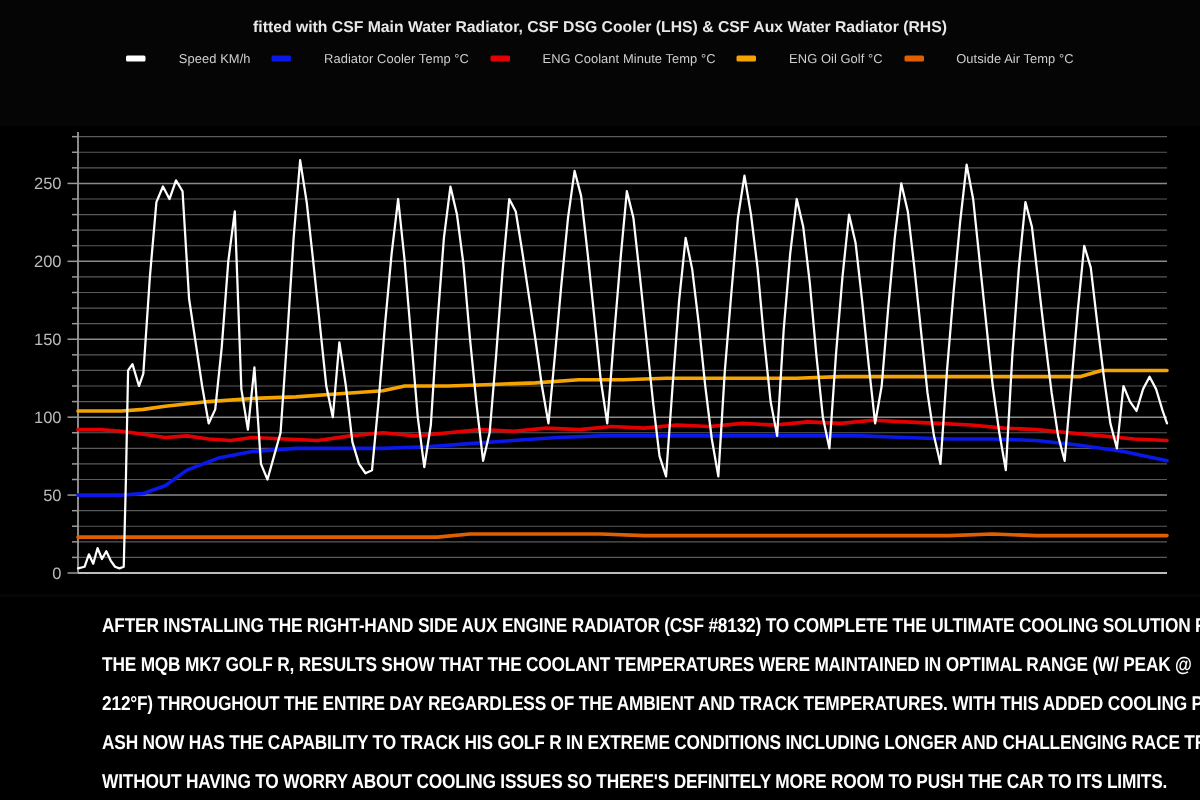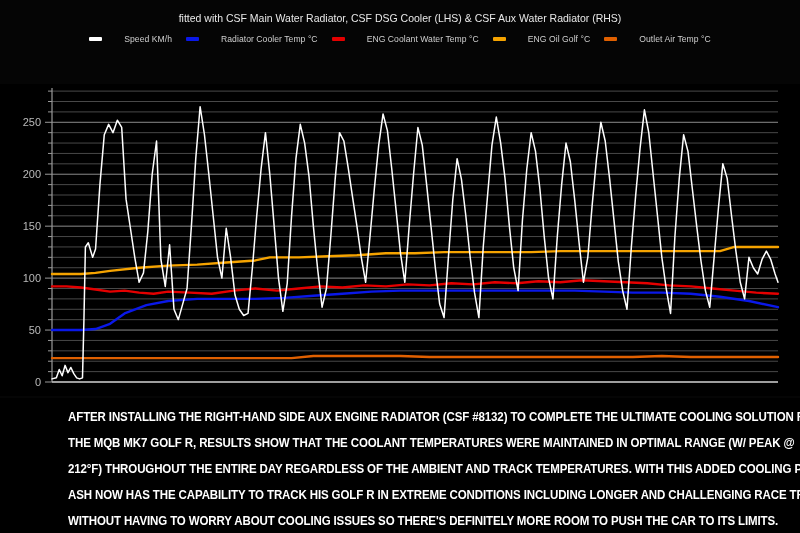--- a/index.html
+++ b/index.html
@@ -30,21 +30,21 @@
   }
   .chart-title {
     font-size: 15.5px;
     font-weight: 400;
     letter-spacing: 0.1px;
     color: #f2f2f2;
     line-height: 20px;
   }
   .chart-subtitle {
     font-size: 10.5px;
-    font-weight: 400;
+    font-weight: 700;
     color: #e8e8e8;
     line-height: 16px;
     margin-top: 1px;
   }
 
   
   .legend {
     display: flex;
     justify-content: center;
     align-items: center;
@@ -124,29 +124,29 @@
       <div class="legend-item">
         <span class="legend-swatch" style="background: rgb(255, 255, 255);"></span>
         <span class="legend-label">Speed KM/h</span>
       </div>
       <div class="legend-item">
         <span class="legend-swatch" style="background: rgb(10, 24, 232);"></span>
         <span class="legend-label">Radiator Cooler Temp °C</span>
       </div>
       <div class="legend-item">
         <span class="legend-swatch" style="background: rgb(228, 0, 0);"></span>
-        <span class="legend-label">ENG Coolant Water Temp °C</span>
+        <span class="legend-label">ENG Coolant Minute Temp °C</span>
       </div>
       <div class="legend-item">
         <span class="legend-swatch" style="background: rgb(245, 163, 0);"></span>
         <span class="legend-label">ENG Oil Golf °C</span>
       </div>
       <div class="legend-item">
         <span class="legend-swatch" style="background: rgb(224, 96, 0);"></span>
-        <span class="legend-label">Outlet Air Temp °C</span>
+        <span class="legend-label">Outside Air Temp °C</span>
       </div>
     </div>
 
   <div class="plot-wrap">
     <svg class="plot" id="plot-svg" width="800" height="312">
         <rect x="0" y="0" width="800" height="312" fill="#000000"></rect>
         <g>
           <line x1="52" x2="778" y1="298" y2="298" stroke="#8a8a8a" stroke-width="1"></line>
           <line x1="45" x2="52" y1="298" y2="298" stroke="#9a9a9a" stroke-width="1"></line>
           <line x1="52" x2="778" y1="287.6113074204947" y2="287.6113074204947" stroke="#5a5a5a" stroke-width="0.8"></line>

